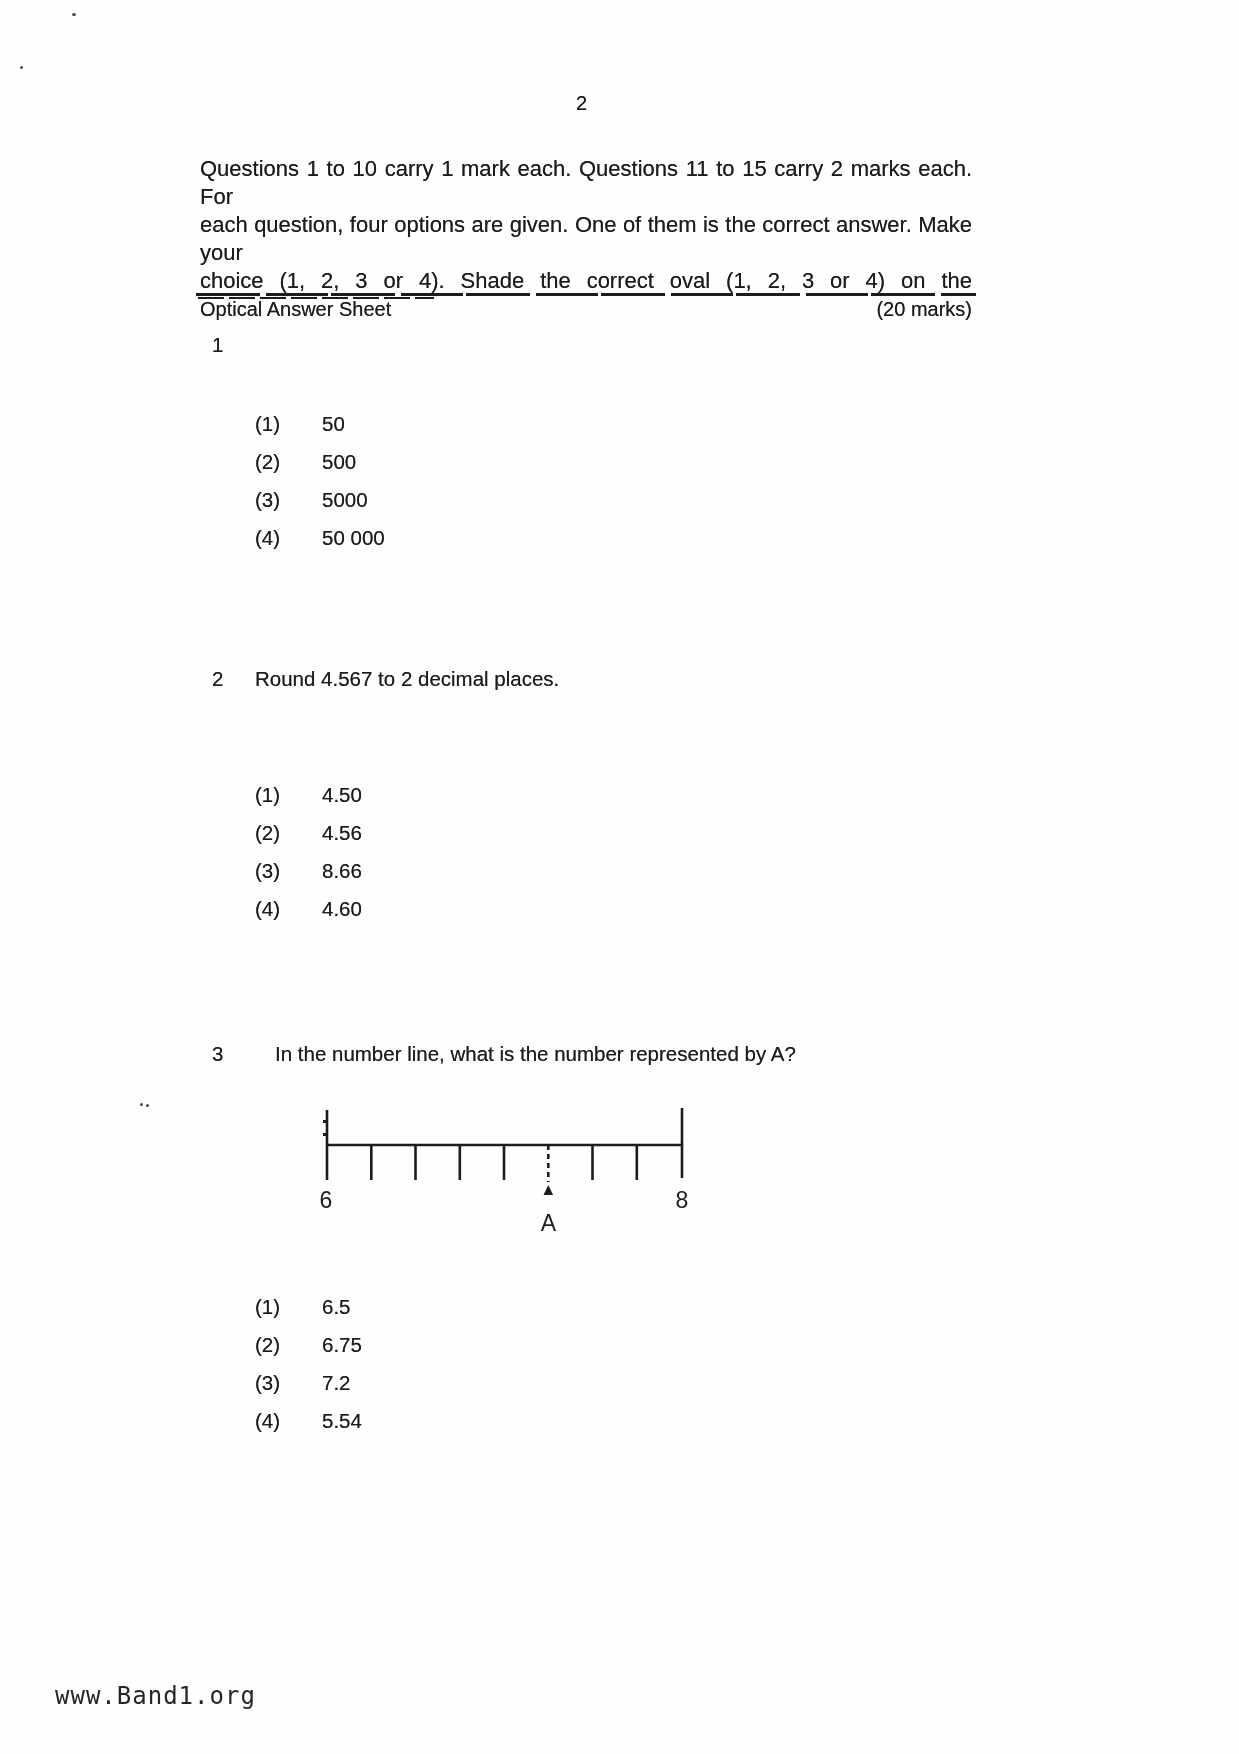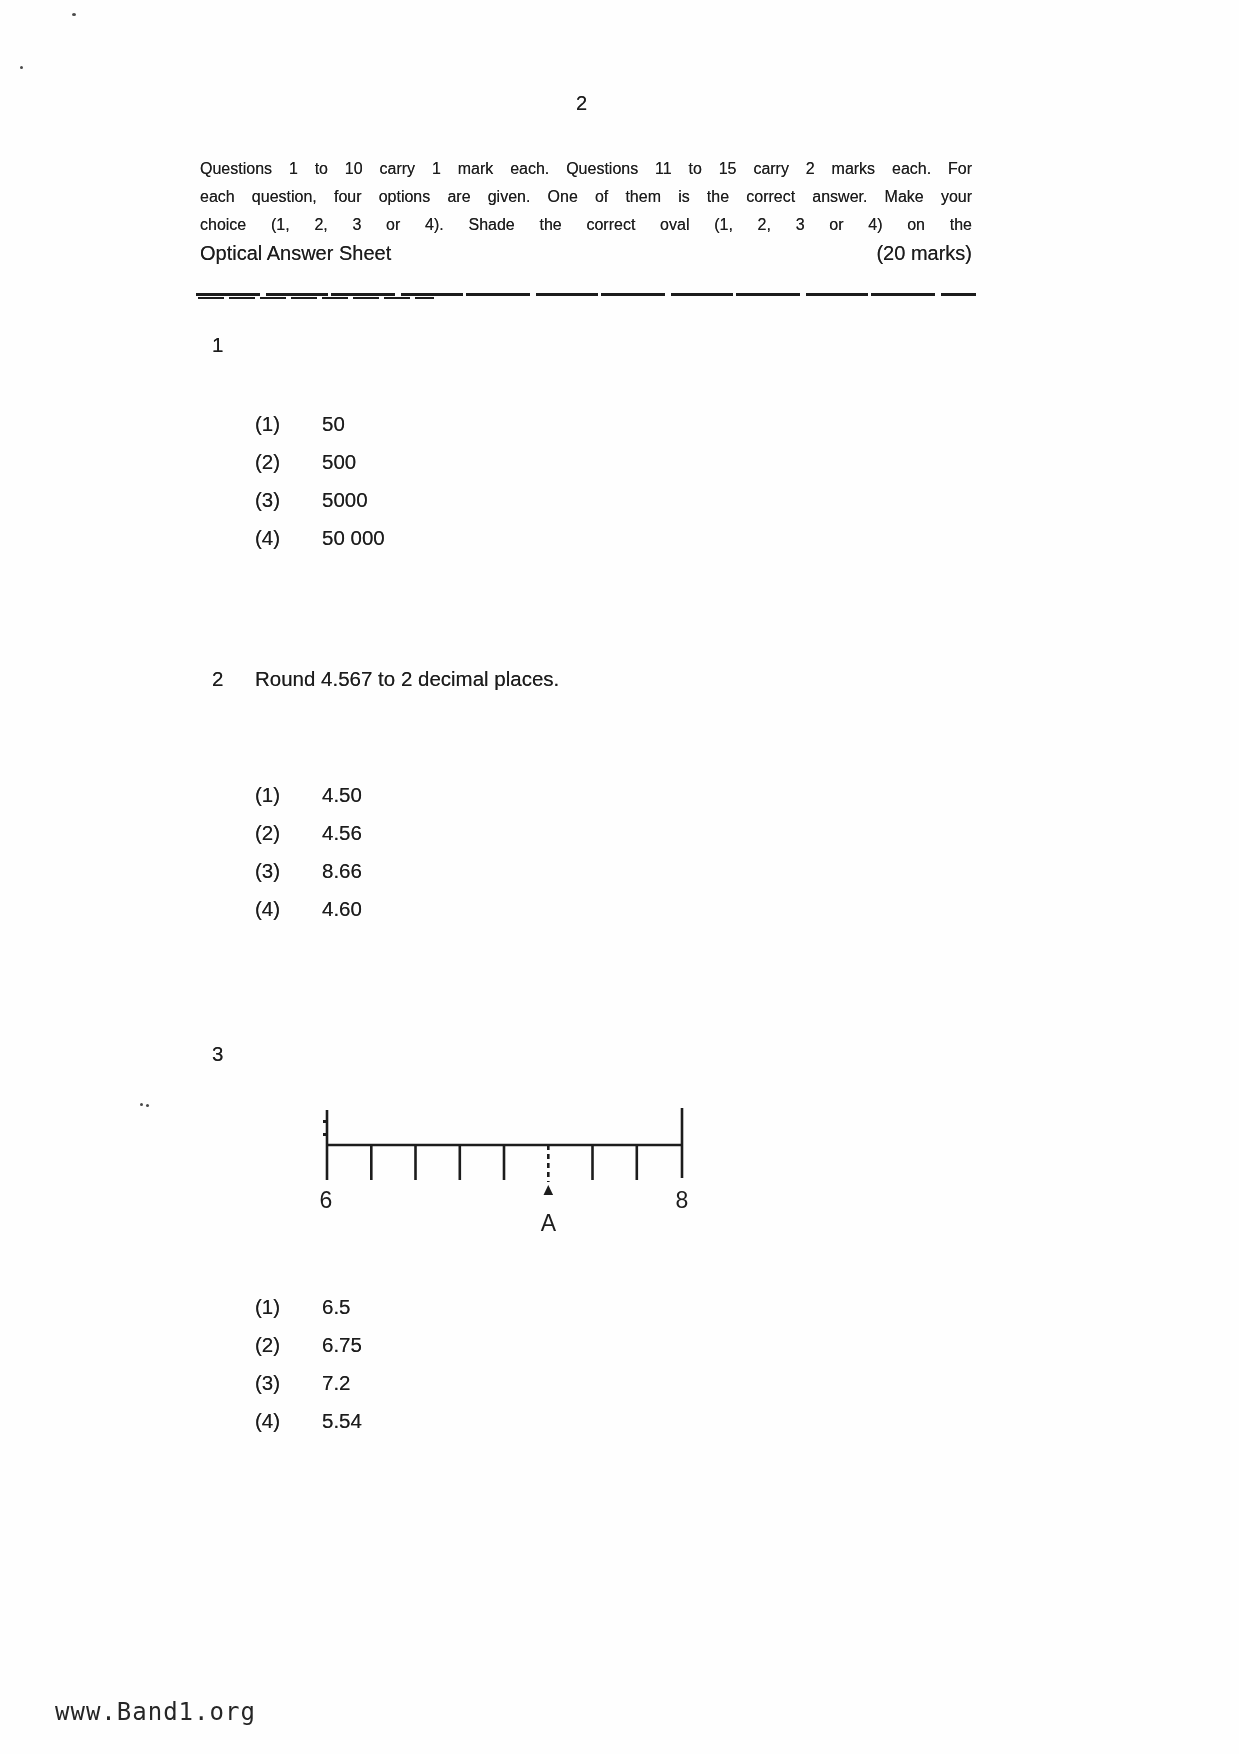--- a/index.html
+++ b/index.html
@@ -13,21 +13,21 @@
   }
   .scan { text-shadow: 0 0 0.6px rgba(25,25,25,0.75); }
 
   .page-number {
     position:absolute; top:92px; left:576px;
     font-size:20px;
   }
 
   .instructions { position:absolute; left:200px; top:155px; width:772px; }
   .instr-line {
-    font-size:16px; line-height:28px;
+    font-size:22px; line-height:28px;
     text-align:justify; text-align-last:justify;
     white-space:normal;
   }
   .instr-last {
     display:flex; justify-content:space-between;
     font-size:20px; line-height:28px;
   }
 
   .divider {
     position:absolute; left:196px; top:293px; width:780px; height:3px;
@@ -45,21 +45,21 @@
   .q-text { position:absolute; font-size:20.5px; }
 
   .opt { position:absolute; left:255px; display:flex; font-size:20.5px; }
   .opt-label { width:67px; }
 
   .numberline-svg { position:absolute; left:298px; top:1096px; }
 
   .footer {
     position:absolute; left:55px; top:1682px;
     font-family:"DejaVu Sans Mono", monospace;
-    font-size:24px; letter-spacing:1px; color:#262626;margin-top:16px;
+    font-size:24px; letter-spacing:1px; color:#262626;
   }
 
   .artifact { position:absolute; background:#4a4a4a; border-radius:50%; }
   .a1 { left:72px;  top:13px;   width:4px; height:3px; }
   .a2 { left:20px;  top:66px;   width:3px; height:3px; }
   .a3 { left:140px; top:1103px; width:3px; height:3px; box-shadow:6px 1px 0 #4a4a4a; }
 </style>
 </head>
 <body>
 
@@ -117,20 +117,21 @@
   <div class="opt scan" style="top:859px;">
     <span class="opt-label">(3)</span>
     <span class="opt-value">8.66</span>
   </div>
   <div class="opt scan" style="top:897px;">
     <span class="opt-label">(4)</span>
     <span class="opt-value">4.60</span>
   </div>
 
   <div class="q-num scan" style="left:212px; top:1042px;">3</div>
+  <div class="q-text scan" style="left:275px; top:1042px;">In the number line, what is the number represented by A?</div>
 
   <svg class="numberline-svg" width="402" height="145" viewBox="0 0 402 145">
     <g stroke="#1c1c1c" stroke-width="2.6" fill="none">
       <line x1="29" y1="49" x2="385" y2="49"></line>
       <line x1="29" y1="14" x2="29" y2="84"></line>
       <line x1="384" y1="12" x2="384" y2="82"></line>
       <line x1="73.3" y1="49" x2="73.3" y2="84"></line>
       <line x1="117.5" y1="49" x2="117.5" y2="84"></line>
       <line x1="161.8" y1="49" x2="161.8" y2="84"></line>
       <line x1="206" y1="49" x2="206" y2="84"></line>

